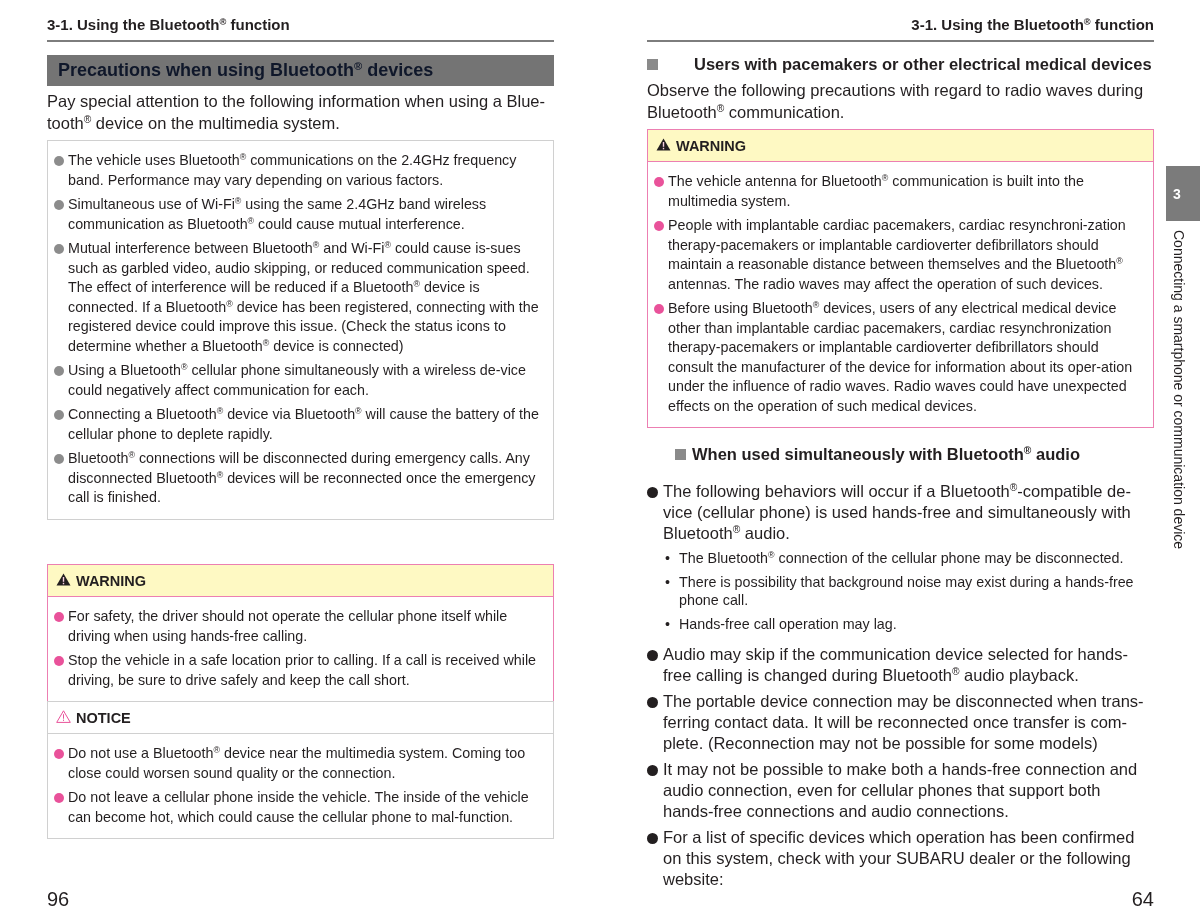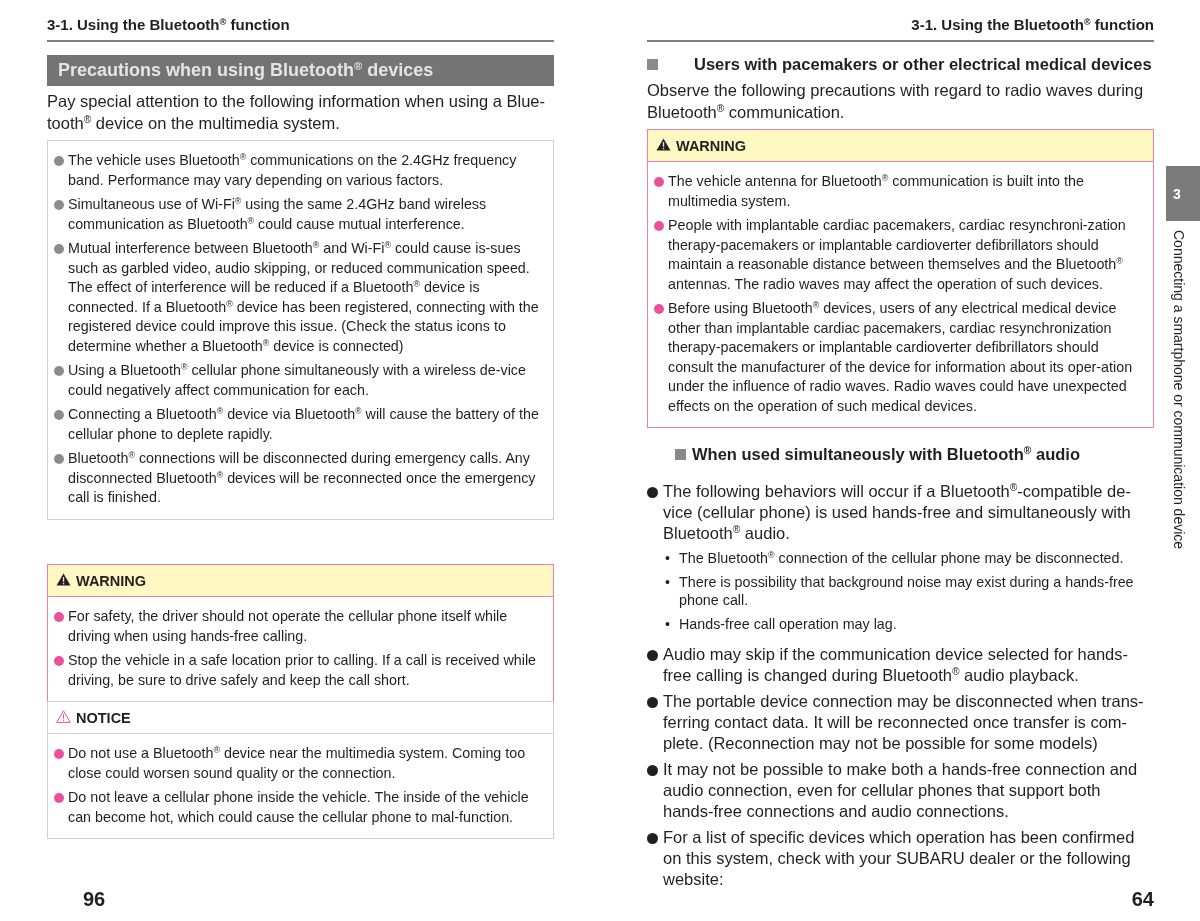--- a/index.html
+++ b/index.html
@@ -8,21 +8,21 @@
   sup { font-size: 0.62em; line-height: 0; vertical-align: 0.55em; }
 
   .page { position: absolute; top: 0; height: 921px; }
   .page-left { left: 47px; width: 507px; }
   .page-right { left: 647px; width: 507px; }
 
   .running-head { position: absolute; top: 16px; left: 0; right: 0; font-weight: bold; font-size: 15px; }
   .page-right .running-head { text-align: right; }
   .head-rule { position: absolute; top: 40px; left: 0; right: 0; height: 2px; background: #7d7d7d; }
 
-  .section-title { position: absolute; top: 55px; left: 0; width: 507px; height: 31px; background: #747474; color: #e5e5e5; font-weight: bold; font-size: 18px; padding: 5px 11px; }
+  .section-title { position: absolute; top: 55px; left: 0; width: 507px; height: 31px; background: #747474; color: #0f172a; font-weight: bold; font-size: 18px; padding: 5px 11px; }
   .intro { position: absolute; left: 0; width: 507px; font-size: 16.5px; line-height: 22px; }
 
   .box { position: absolute; left: 0; width: 507px; border: 1px solid #d0d0d0; }
   .box-head { height: 32px; border-bottom: 1px solid #d0d0d0; font-weight: bold; font-size: 14.5px; padding: 7px 8px; display: flex; align-items: center; gap: 5px; }
   .box.warn { border-color: #ec7fb2; }
   .box.warn .box-head { background: #fef9c3; border-bottom-color: #ec7fb2; }
   .box-body { padding: 10px 8px 6px 6px; }
   .item { display: flex; font-size: 14.3px; line-height: 19.5px; margin-bottom: 5px; }
   .bullet { flex: 0 0 14px; padding-top: 5px; }
   .dot { display: block; width: 10px; height: 10px; border-radius: 50%; background: #8c8c8c; }
@@ -33,21 +33,21 @@
   .square { display: inline-block; width: 11px; height: 11px; background: #8a8a8a; }
 
   .big-list { position: absolute; left: 0; width: 507px; }
   .big-item { display: flex; font-size: 16.5px; line-height: 21px; margin-bottom: 5px; }
   .big-item .bullet { flex: 0 0 16px; padding-top: 6px; }
   .big-item .dot { width: 11px; height: 11px; background: #231f20; }
   .sub-list { margin: 5px 0 6px 16px; }
   .sub-item { display: flex; font-size: 14.3px; line-height: 18.5px; margin-bottom: 5px; }
   .sub-item .sb { flex: 0 0 16px; text-align: left; padding-left: 2px; }
 
-  .page-num { position: absolute; top: 888px; font-weight: bold; font-size: 20px; margin-left: 36px; }
+  .page-num { position: absolute; top: 888px; font-weight: normal; font-size: 20px; }
   .page-left .page-num { left: 0; }
   .page-right .page-num { right: 0; }
 
   .thumb-tab { position: absolute; left: 1166px; top: 166px; width: 34px; height: 55px; background: #7b7b7b; color: #fff; font-weight: bold; font-size: 14px; padding: 20px 0 0 7px; }
   .thumb-label { position: absolute; left: 1171px; top: 230px; writing-mode: vertical-rl; font-size: 14px; color: #231f20; white-space: nowrap; }
 </style>
 </head>
 <body>
 
 <div class="page page-left">

